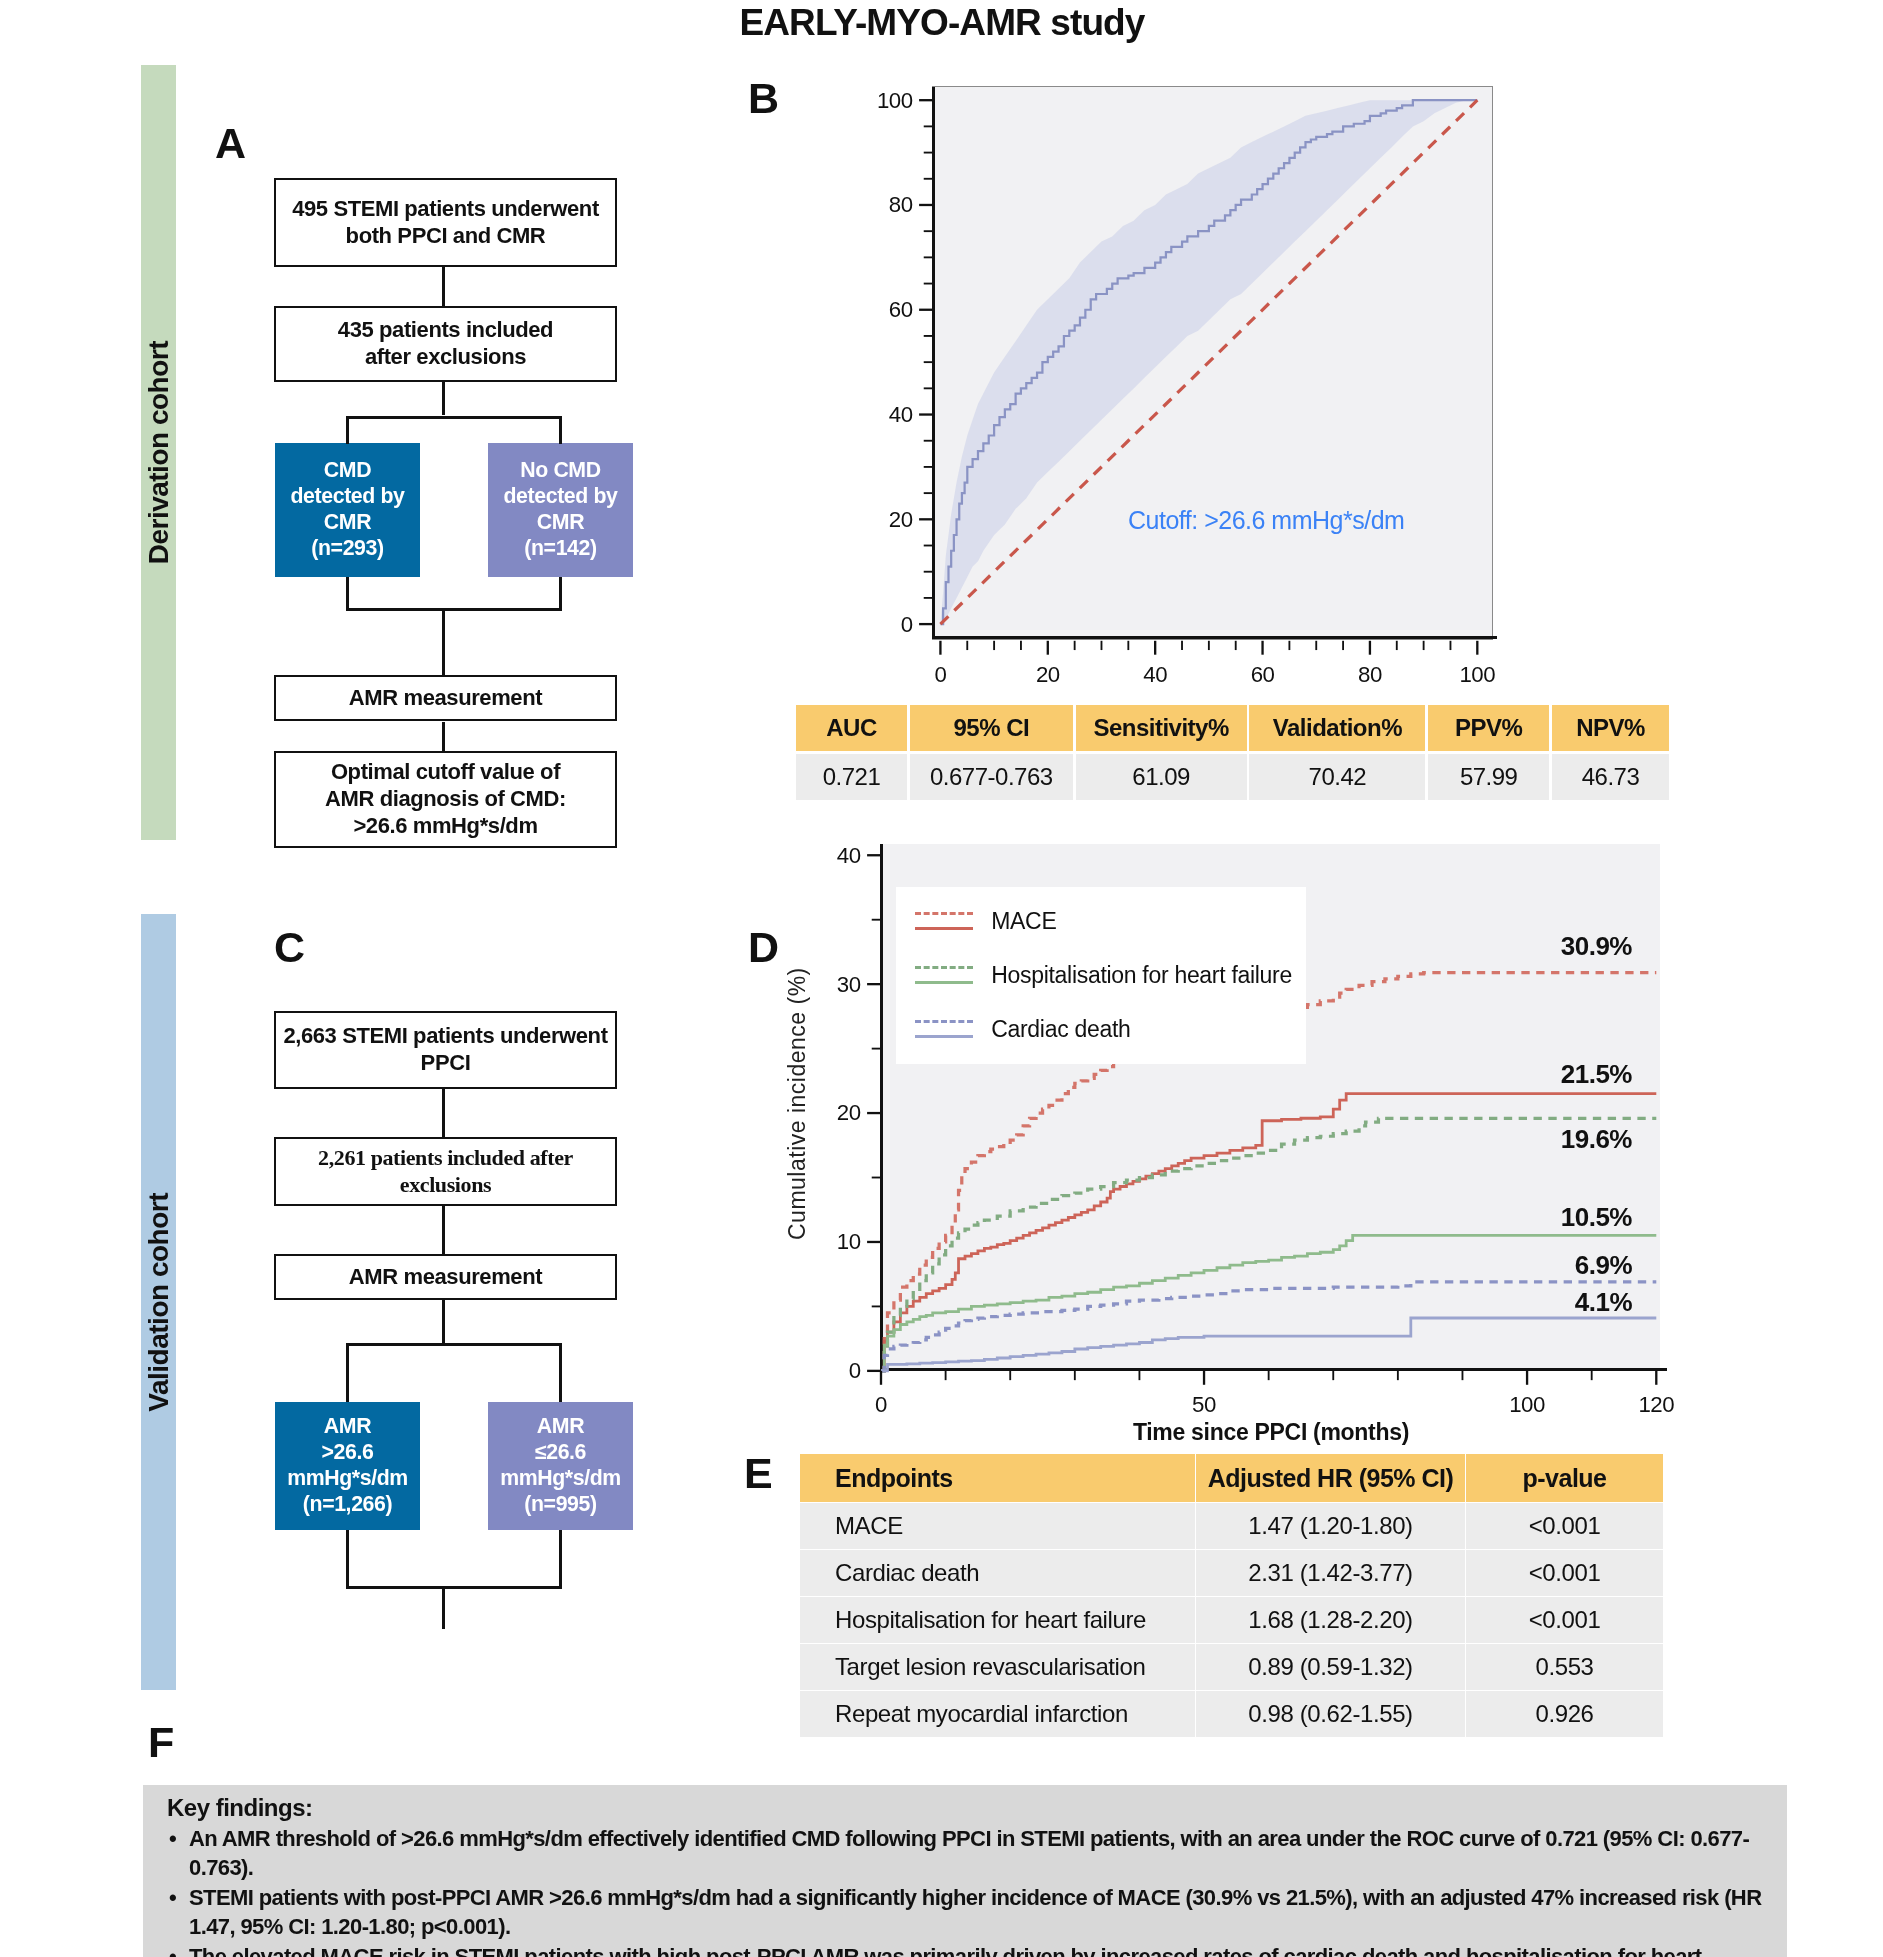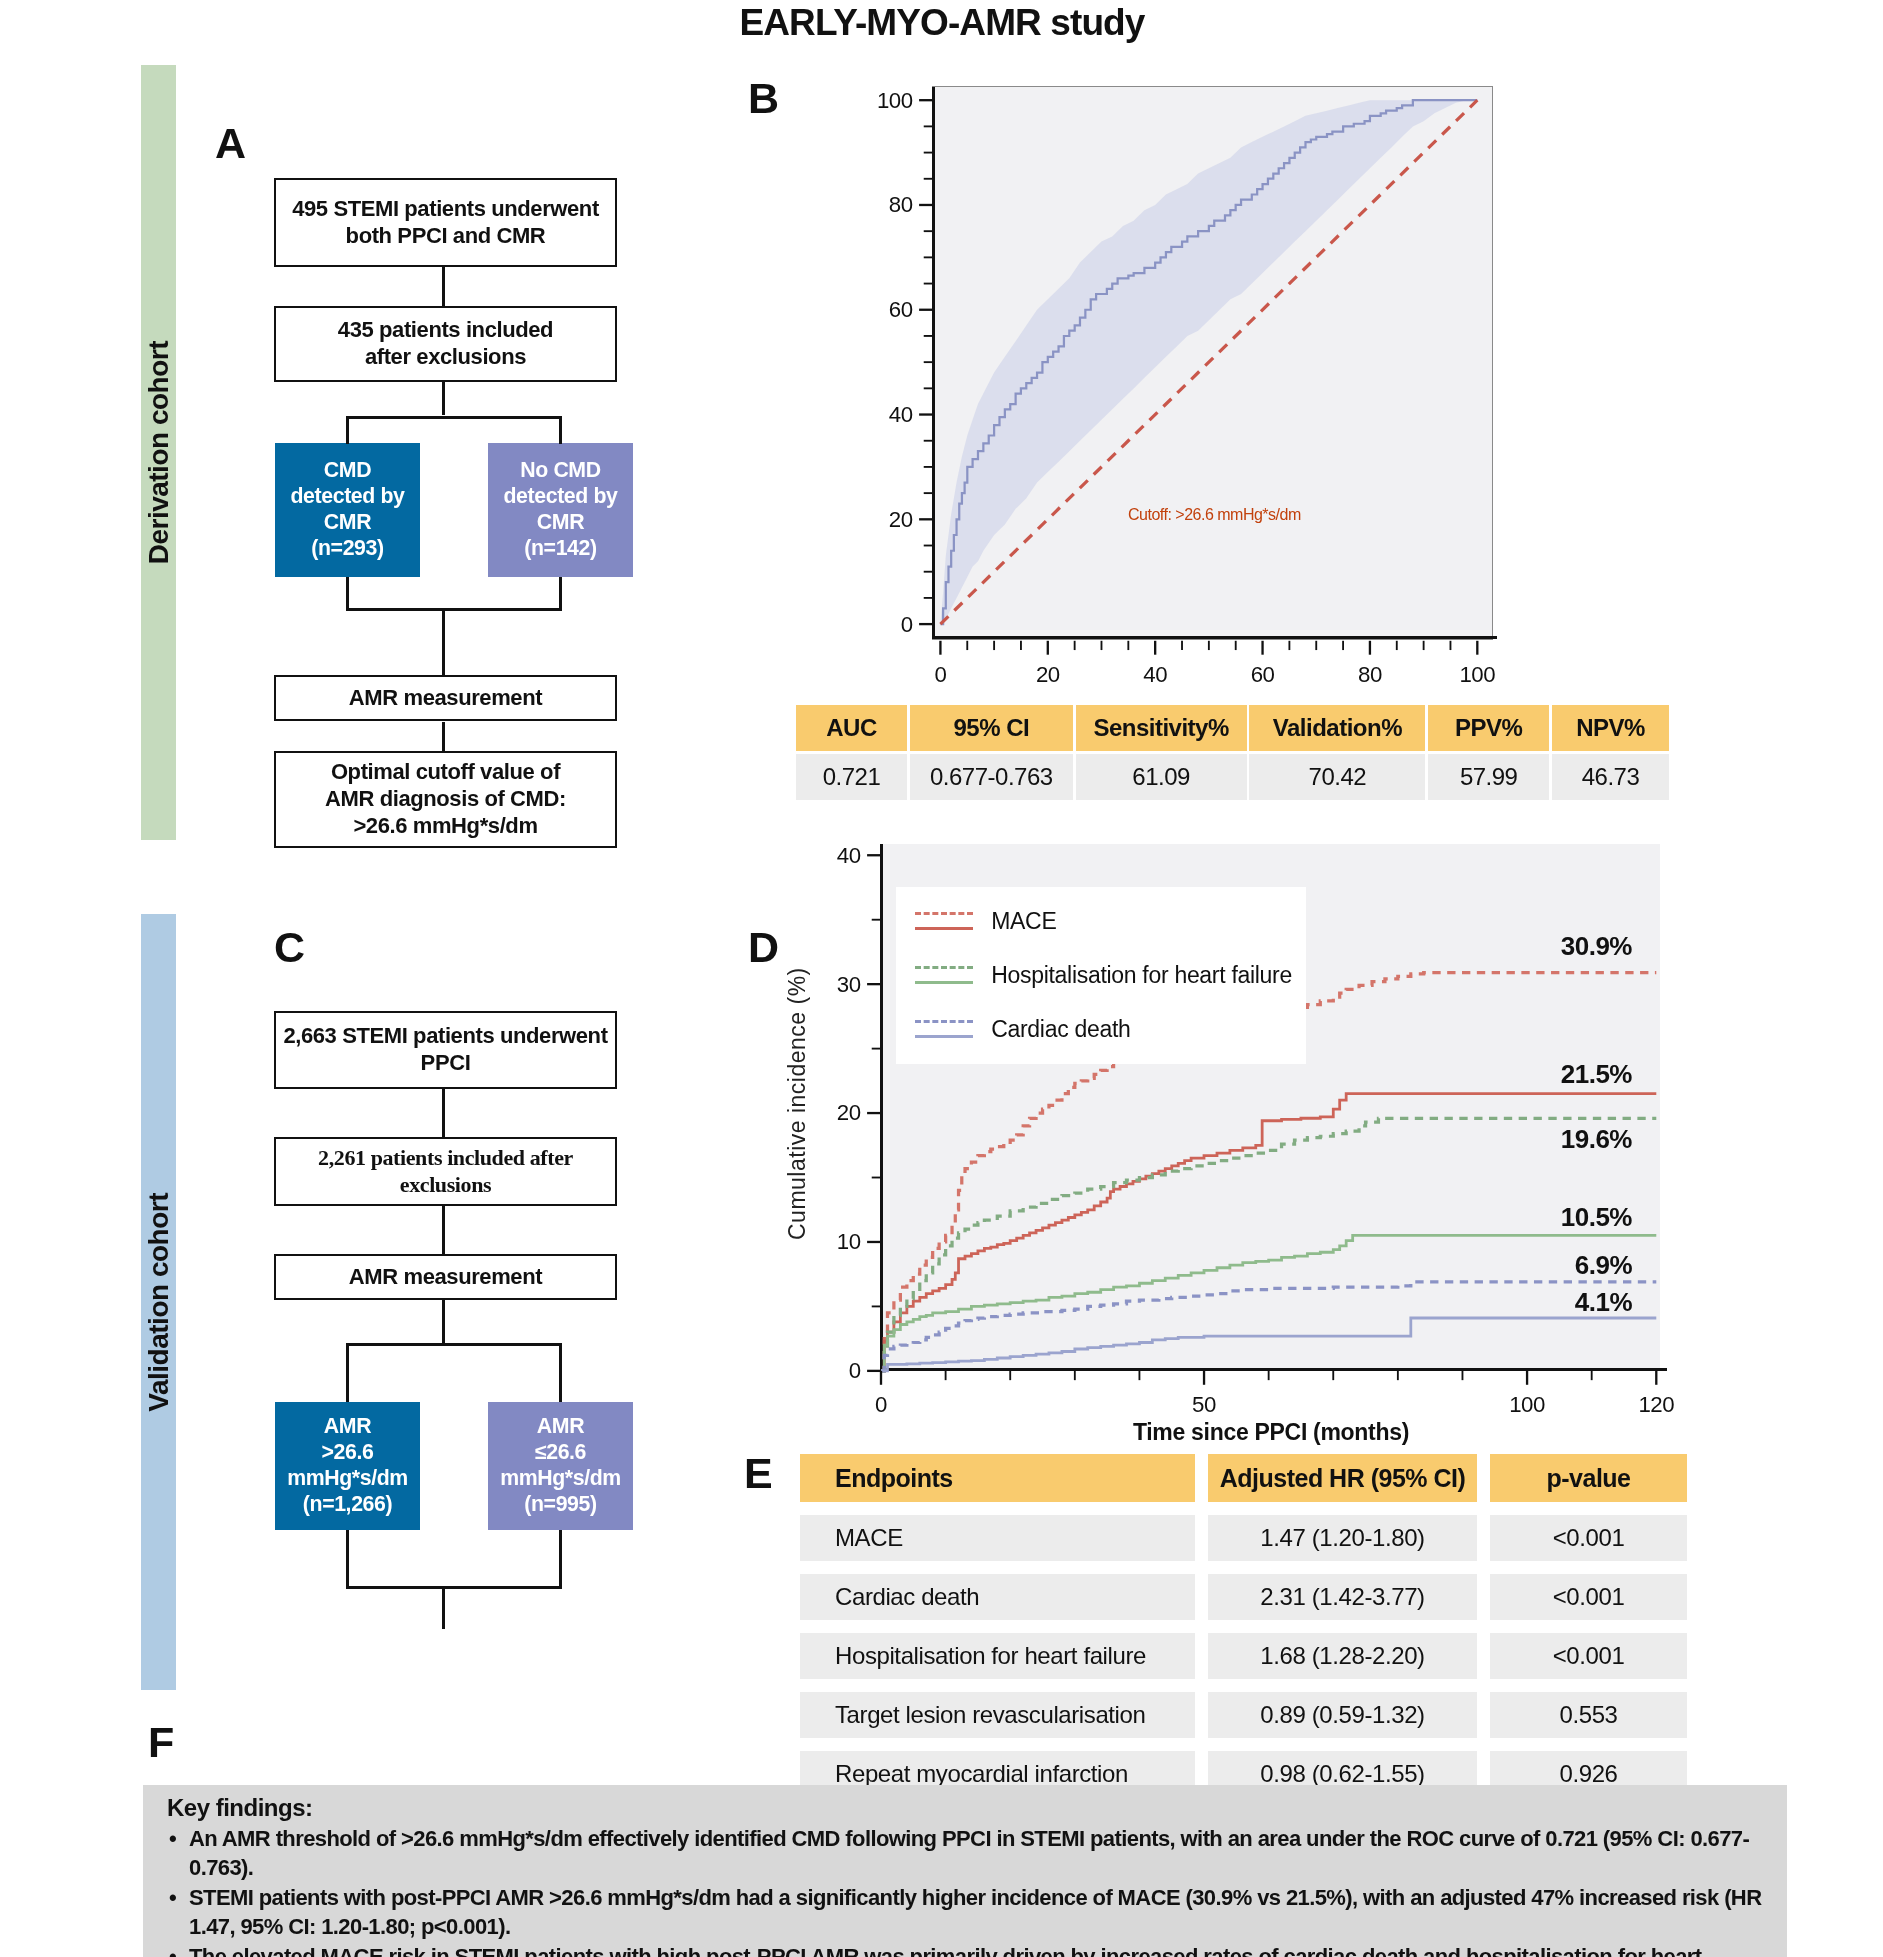--- a/index.html
+++ b/index.html
@@ -18,41 +18,41 @@
   .cbox{border:none;color:#fff;font-size:21.3px;}
   .red{background:#0369a1;} .purple{background:#8289c3;}
   .conn{position:absolute;background:#111;}
   .plot{position:absolute;background:#f1f1f3;box-sizing:border-box;}
   .roc-border{border:0.9px solid #8a8a8a;}
   .axis-left{position:absolute;left:-0.9px;top:0;width:2.8px;height:100%;background:#111;}
   .axis-bottom{position:absolute;left:-0.9px;bottom:0;width:101%;height:2.8px;background:#111;}
   svg{position:absolute;left:0;top:0;overflow:visible;}
   svg text{font-family:"Liberation Sans",sans-serif;font-size:24px;fill:#111;font-weight:400;
            letter-spacing:-0.5px;}
-  .cutoff-label{position:absolute;font-size:16px;letter-spacing:-0.5px;color:#c2410c;}
+  .cutoff-label{position:absolute;font-size:25px;letter-spacing:-0.5px;color:#3b82f6;}
   .auc-table{position:absolute;display:grid;grid-template-columns:111px 163px 171px 176px 121px 117px;gap:2.8px;}
   .auc-table .h{background:#f9cb6e;font-weight:700;font-size:24px;height:46px;display:flex;
                 align-items:center;justify-content:center;letter-spacing:-0.5px;}
   .auc-table .v{background:#ececec;font-size:24px;height:46px;display:flex;align-items:center;
                 justify-content:center;letter-spacing:-0.5px;}
   .legend{position:absolute;left:896px;top:887px;width:410px;background:#fff;
           padding:7.4px 0 7.4px 18.6px;box-sizing:border-box;}
   .legend-row{display:flex;align-items:center;height:54px;}
   .sw{width:58px;margin-right:18.6px;flex:0 0 58px;}
   .sw .dash{border-top:3.7px dashed #999;margin-bottom:12px;}
   .sw .solid{border-top:3.7px solid #999;}
   .legend-label{font-size:23px;letter-spacing:-0.3px;}
   .pct{position:absolute;left:1530px;width:102px;text-align:right;font-weight:700;font-size:26px;
        letter-spacing:-0.5px;}
   .ylab{position:absolute;left:784px;top:918px;height:371px;display:flex;align-items:center;
         justify-content:center;writing-mode:vertical-rl;transform:rotate(180deg);font-size:23px;
         letter-spacing:0.5px;color:#222;}
   .xlab{position:absolute;left:1039px;top:1419px;width:464px;text-align:center;font-size:23px;
         font-weight:700;letter-spacing:-0.3px;}
-  .etable{position:absolute;left:800px;top:1454px;display:grid;grid-template-columns:395px 269px 197px;gap:13px;}
+  .etable{position:absolute;left:800px;top:1454px;display:grid;grid-template-columns:395px 269px 197px;gap:1px;}
   .etable .eh{background:#f9cb6e;font-weight:700;font-size:25px;height:48px;display:flex;
               align-items:center;justify-content:center;letter-spacing:-0.5px;}
   .etable .eh.left, .etable .ec.left{justify-content:flex-start;padding-left:35px;box-sizing:border-box;}
   .etable .ec{background:#ececec;font-size:24px;height:46px;display:flex;align-items:center;
               justify-content:center;letter-spacing:-0.4px;}
   .keyfindings{position:absolute;left:143px;top:1785px;width:1644px;height:173px;background:#d8d8d8;
                padding:9.3px 24px;box-sizing:border-box;}
   .kf-h{font-size:24px;font-weight:700;letter-spacing:-0.5px;}
   .kf-ul{margin:1.9px 0 0 0;padding:0;list-style:none;}
   .kf-ul li{position:relative;padding-left:22px;font-size:22px;font-weight:700;letter-spacing:-0.6px;

